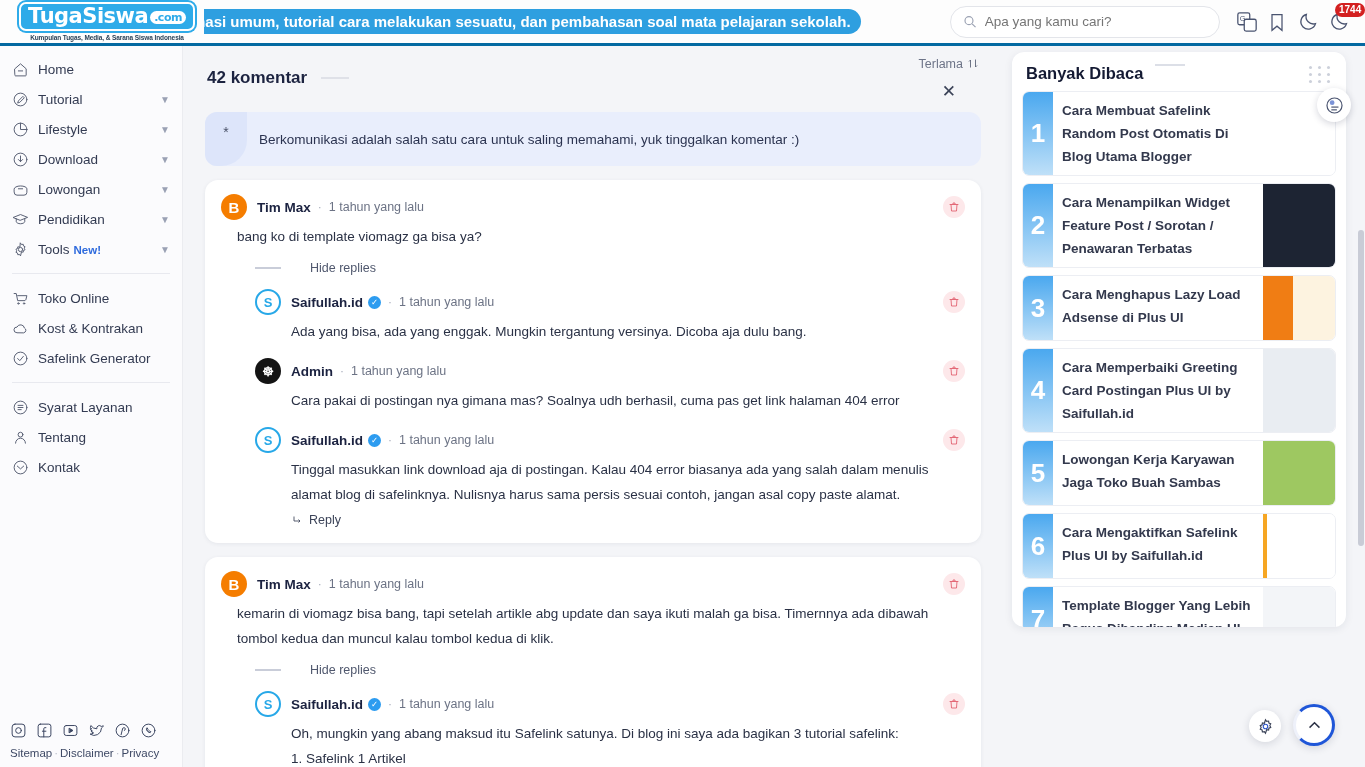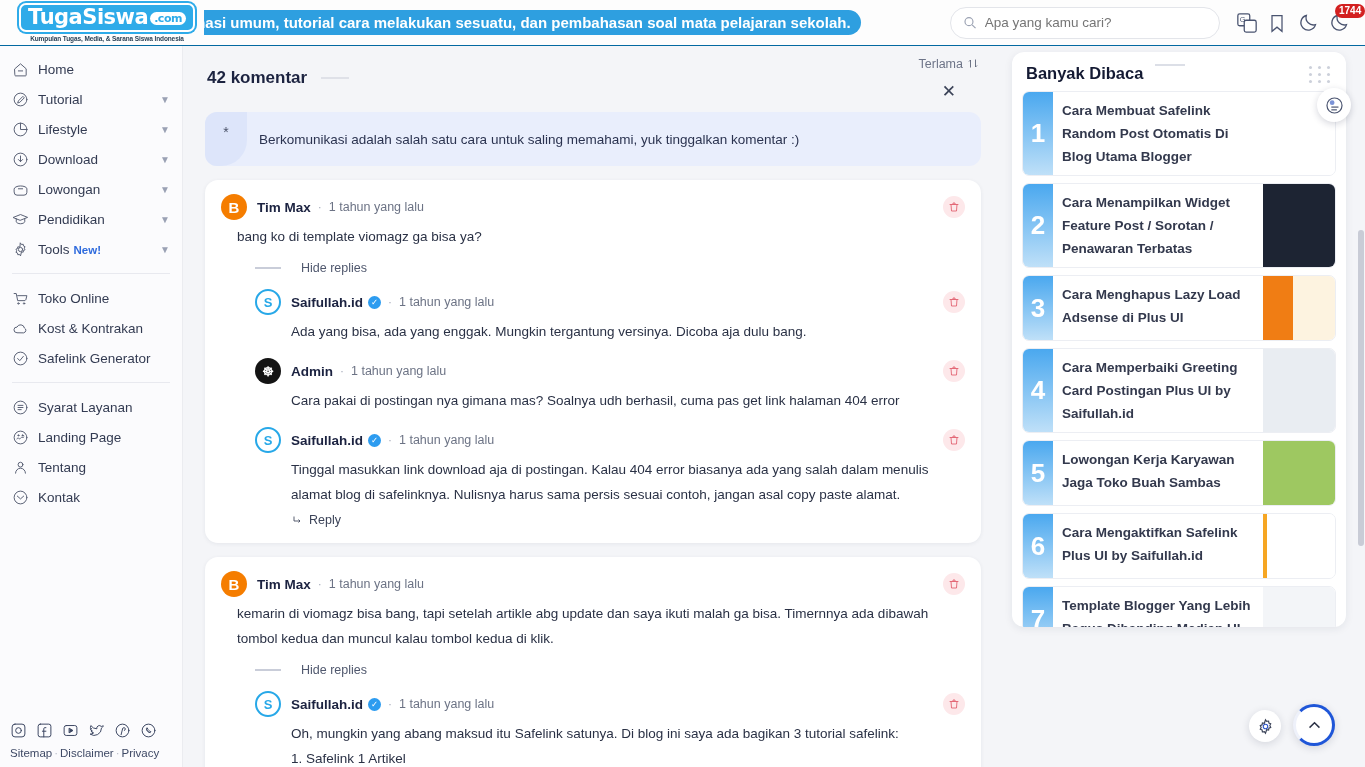--- a/index.html
+++ b/index.html
@@ -7,21 +7,21 @@
     width: 1365px; height: 767px;
     font-family: "Liberation Sans", sans-serif;
     background: #f4f5f8;
     overflow: hidden;
     color: #1f2740;
   }
   
   .header {
     position: absolute; top: 0; left: 0; width: 1365px; height: 46px;
     background: #fdfdfd; display: flex; align-items: center;
-    border-bottom: 1px solid #0369a1; z-index: 40;
+    border-bottom: 3px solid #0369a1; z-index: 40;
   }
   .hdr-back {
     width: 26px; display: flex; align-items: center; justify-content: center;
     color: #5a6377; font-size: 17px; margin-left: 6px; cursor: pointer;
   }
   .logo-wrap { width: 150px; display: flex; flex-direction: column; align-items: center; }
   .logo-main {
     font-family: "DejaVu Sans", sans-serif;
     font-weight: bold; font-size: 21px; color: #ffffff;
     background: #2eabe9; border-radius: 7px; padding: 1px 7px 2px 7px;
@@ -138,21 +138,21 @@
     font-size: 13.5px; color: #2a3145; line-height: 25px; margin-top: 4px;
     margin-left: 36px;
   }
   .cmt-body.flush { margin-left: 16px; }
   .del-btn {
     position: absolute; right: 0; top: 2px; width: 22px; height: 22px;
     border-radius: 50%; background: #fde8ea; display: flex; align-items: center;
     justify-content: center; cursor: pointer;
   }
   .hide-replies {
-    display: flex; align-items: center; gap: 20px; margin: 12px 0 4px 34px;
+    display: flex; align-items: center; gap: 29px; margin: 12px 0 4px 34px;
     font-size: 12.5px; color: #50586e; cursor: pointer;
   }
   .hr-dash { width: 26px; height: 1.5px; background: #c9cdd9; }
   .replies { margin-left: 34px; }
   .reply { position: relative; margin-top: 14px; }
   .reply .cmt-body { margin-left: 36px; }
   .reply-link {
     font-size: 12.5px; color: #3b4358; margin-left: 36px; margin-top: 6px;
     display: flex; align-items: center; gap: 6px; cursor: pointer;
   }
@@ -379,32 +379,20 @@
       <div class="nav-item">
     <span class="nav-ic">
           <svg width="17" height="17" viewBox="0 0 24 24" fill="none" stroke="currentColor" stroke-width="1.4" stroke-linecap="round" stroke-linejoin="round">
             <circle cx="12" cy="12" r="9"></circle>
             <line x1="8.5" y1="9" x2="15.5" y2="9"></line>
             <line x1="8.5" y1="12" x2="15.5" y2="12"></line>
             <line x1="8.5" y1="15" x2="13" y2="15"></line>
           </svg>
         </span>
     <span class="nav-label">Syarat Layanan</span>
-
-  </div>
-      <div class="nav-item">
-    <span class="nav-ic">
-          <svg width="17" height="17" viewBox="0 0 24 24" fill="none" stroke="currentColor" stroke-width="1.4" stroke-linecap="round" stroke-linejoin="round">
-            <circle cx="12" cy="12" r="9"></circle>
-            <path d="M7 14c2-4 3 2 5-1s3 1 5-2"></path>
-            <circle cx="9" cy="9" r=".8" fill="currentColor"></circle>
-            <circle cx="15" cy="9" r=".8" fill="currentColor"></circle>
-          </svg>
-        </span>
-    <span class="nav-label">Landing Page</span>
 
   </div>
       <div class="nav-item">
     <span class="nav-ic">
           <svg width="17" height="17" viewBox="0 0 24 24" fill="none" stroke="currentColor" stroke-width="1.4" stroke-linecap="round" stroke-linejoin="round">
             <circle cx="12" cy="8" r="3.4"></circle>
             <path d="M5 20a7 7 0 0 1 14 0"></path>
           </svg>
         </span>
     <span class="nav-label">Tentang</span>

